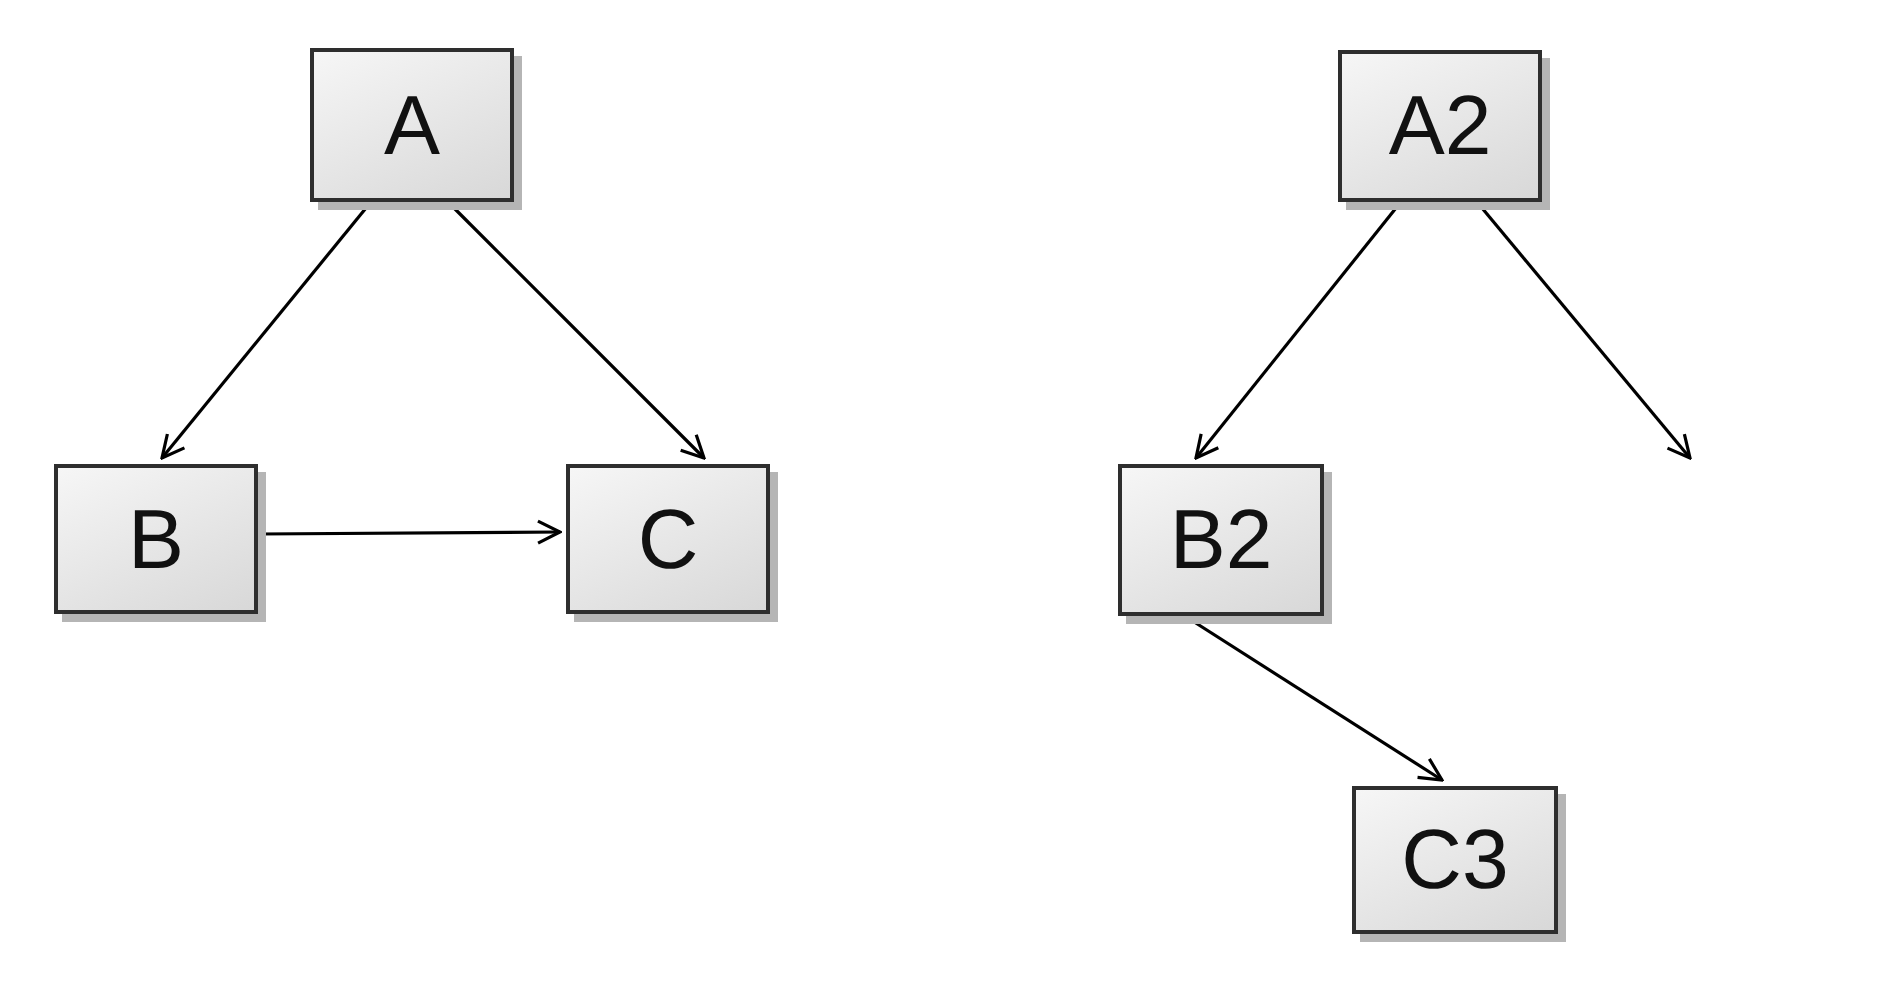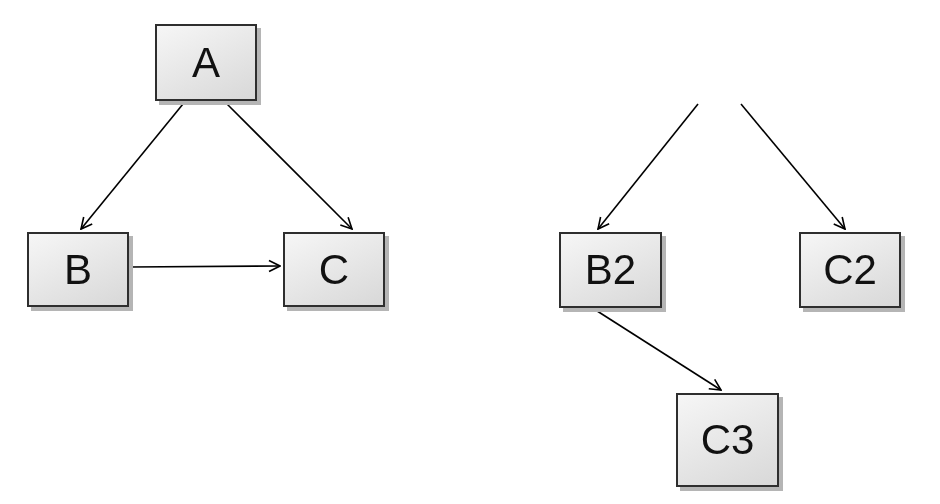--- a/index.html
+++ b/index.html
@@ -63,22 +63,22 @@
 
 <div class="node" style="left: 155px; top: 24px; width: 102px; height: 77px;">
       <span>A</span>
     </div>
     <div class="node" style="left: 27px; top: 232px; width: 102px; height: 75px;">
       <span>B</span>
     </div>
     <div class="node" style="left: 283px; top: 232px; width: 102px; height: 75px;">
       <span>C</span>
     </div>
+    <div class="node" style="left: 669px; top: 25px; width: 102px; height: 76px;">
+      <span>A2</span>
+    </div>
     <div class="node" style="left: 542px; top: 232px; width: 103px; height: 76px; margin-left: 17px;">
       <span>B2</span>
     </div>
-    <div class="node" style="left: 799px; top: 232px; width: 102px; height: 76px;">
-      <span>C2</span>
-    </div>
-    <div class="node" style="left: 676px; top: 393px; width: 103px; height: 94px; align-items: center;">
+    <div class="node" style="left: 676px; top: 393px; width: 103px; height: 74px; align-items: center;">
       <span>C3</span>
     </div>
   </div>
 
 </body></html>

